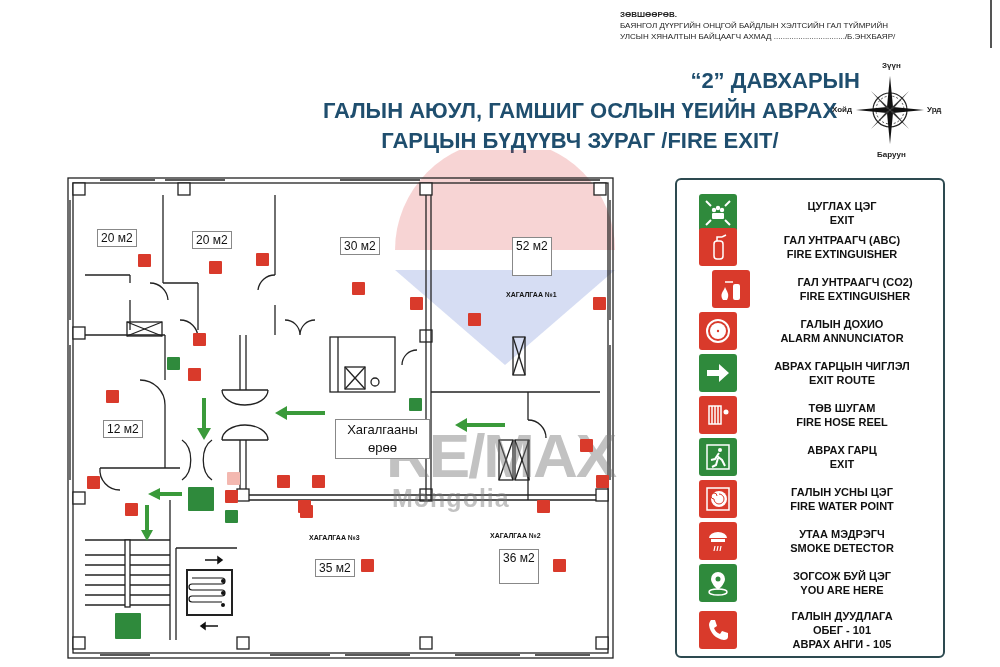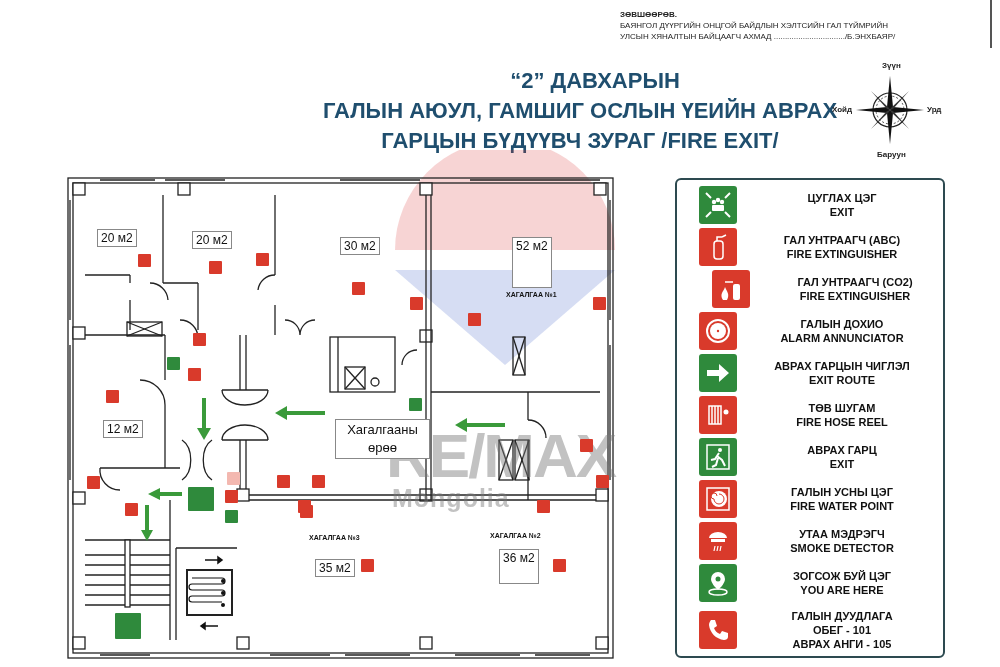--- a/index.html
+++ b/index.html
@@ -5,21 +5,21 @@
   * { box-sizing: border-box; margin: 0; padding: 0; }
   html, body { width: 1000px; height: 667px; background: #ffffff; overflow: hidden; }
   body { font-family: "Liberation Sans", sans-serif; position: relative; color: #111; }
 
   .approval { position: absolute; left: 592px; top: 9px; font-size: 8px; line-height: 11px; color: #222; margin-left: 28px; }
   .approval .title { font-weight: bold; font-size: 8px; }
   .right-rule { position: absolute; left: 990px; top: 0; width: 2px; height: 48px; background: #555; }
 
   .main-title { position: absolute; left: 300px; top: 66px; width: 560px; text-align: center;
     color: #1f4e6e; font-weight: bold; font-size: 22px; line-height: 30px; }
-  .main-title .l1 { padding-left: 30px; }
+  .main-title .l1 { padding-left: 30px; text-align: right; }
 
   .compass { position: absolute; left: 835px; top: 62px; width: 110px; height: 100px; }
   .compass .lbl { position: absolute; font-size: 8px; font-weight: bold; color: #222; }
 
   .plan { position: absolute; left: 0; top: 0; width: 660px; height: 667px; }
 
   .legend { position: absolute; left: 675px; top: 178px; width: 270px; height: 480px;
     border: 2px solid #2d4a50; border-radius: 6px; background: #fff; }
   .legend-row { position: absolute; left: 0; width: 266px; height: 42px; display: flex; align-items: center; }
   .legend-icon { position: absolute; left: 22px; width: 38px; height: 38px; border-radius: 3px;
@@ -224,21 +224,21 @@
     <polygon points="141,530 147,541 153,530" stroke="none"></polygon>
   </g>
 </svg>
 
 <div class="watermark">RE/MAX</div>
 <div class="watermark2">Mongolia</div>
 
 <div class="area" style="left:97px;top:229px;">20 м2</div>
 <div class="area" style="left:192px;top:231px;">20 м2</div>
 <div class="area" style="left:340px;top:237px;">30 м2</div>
-<div class="area" style="left:512px;top:237px;padding-bottom:34px;">52 м2</div>
+<div class="area" style="left:512px;top:237px;padding-bottom:22px;">52 м2</div>
 <div class="room-name" style="left:506px;top:291px;">ХАГАЛГАА №1</div>
 <div class="area" style="left:103px;top:420px;">12 м2</div>
 <div class="room-name" style="left:309px;top:534px;">ХАГАЛГАА №3</div>
 <div class="area" style="left:315px;top:559px;">35 м2</div>
 <div class="room-name" style="left:490px;top:532px;">ХАГАЛГАА №2</div>
 <div class="area" style="left:499px;top:549px;padding-bottom:18px;">36 м2</div>
 
 <div class="area" style="left:335px;top:419px;width:95px;text-align:center;font-size:13px;line-height:18px;">
   <div>Хагалгааны</div>
   <div>өрөө</div>
@@ -270,21 +270,21 @@
 <div class="sym red" style="left:225px;top:490px;"></div>
 <div class="sym pink" style="left:227px;top:472px;"></div>
 
 <div class="sym green" style="left:167px;top:357px;"></div>
 <div class="sym green" style="left:409px;top:398px;"></div>
 <div class="sym green" style="left:225px;top:510px;"></div>
 <div class="sym green" style="left:188px;top:487px;width:26px;height:24px;"></div>
 <div class="sym green" style="left:115px;top:613px;width:26px;height:26px;"></div>
 
 <div class="legend">
-  <div class="legend-row" style="top:4px;">
+  <div class="legend-row" style="top:12px;">
     <div class="legend-icon green">
       <svg width="30" height="30" viewBox="0 0 30 30">
           <g fill="#fff">
             <circle cx="11" cy="12" r="2.2"></circle>
             <circle cx="15" cy="10" r="2.2"></circle>
             <circle cx="19" cy="12" r="2.2"></circle>
             <rect x="9" y="15" width="12" height="6" rx="1"></rect>
           </g>
           <g stroke="#fff" stroke-width="2">
             <line x1="3" y1="3" x2="8" y2="8"></line>

